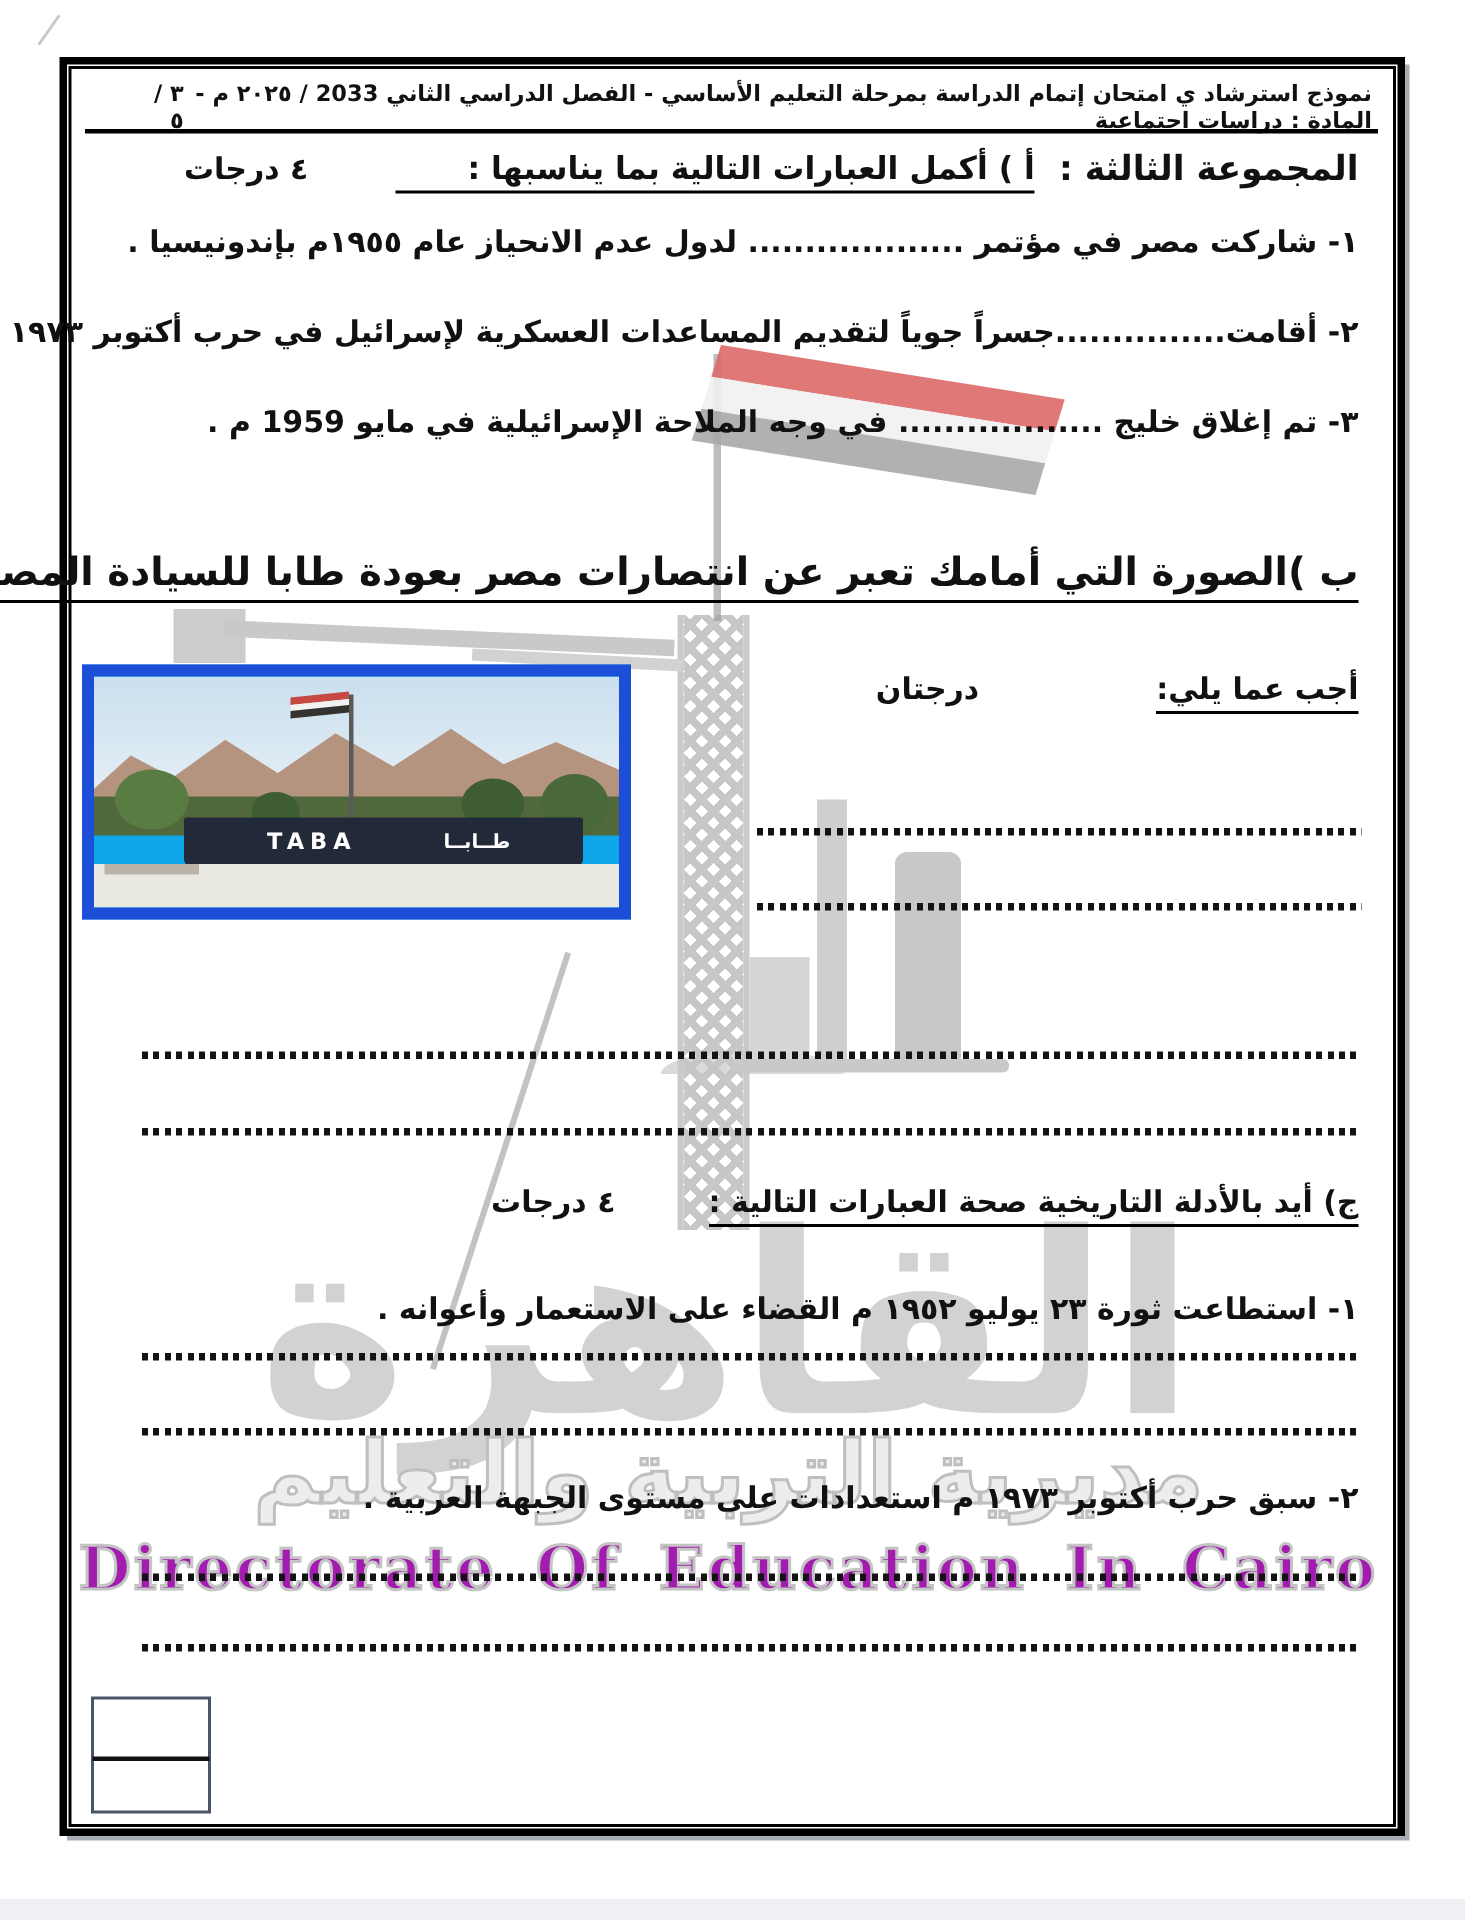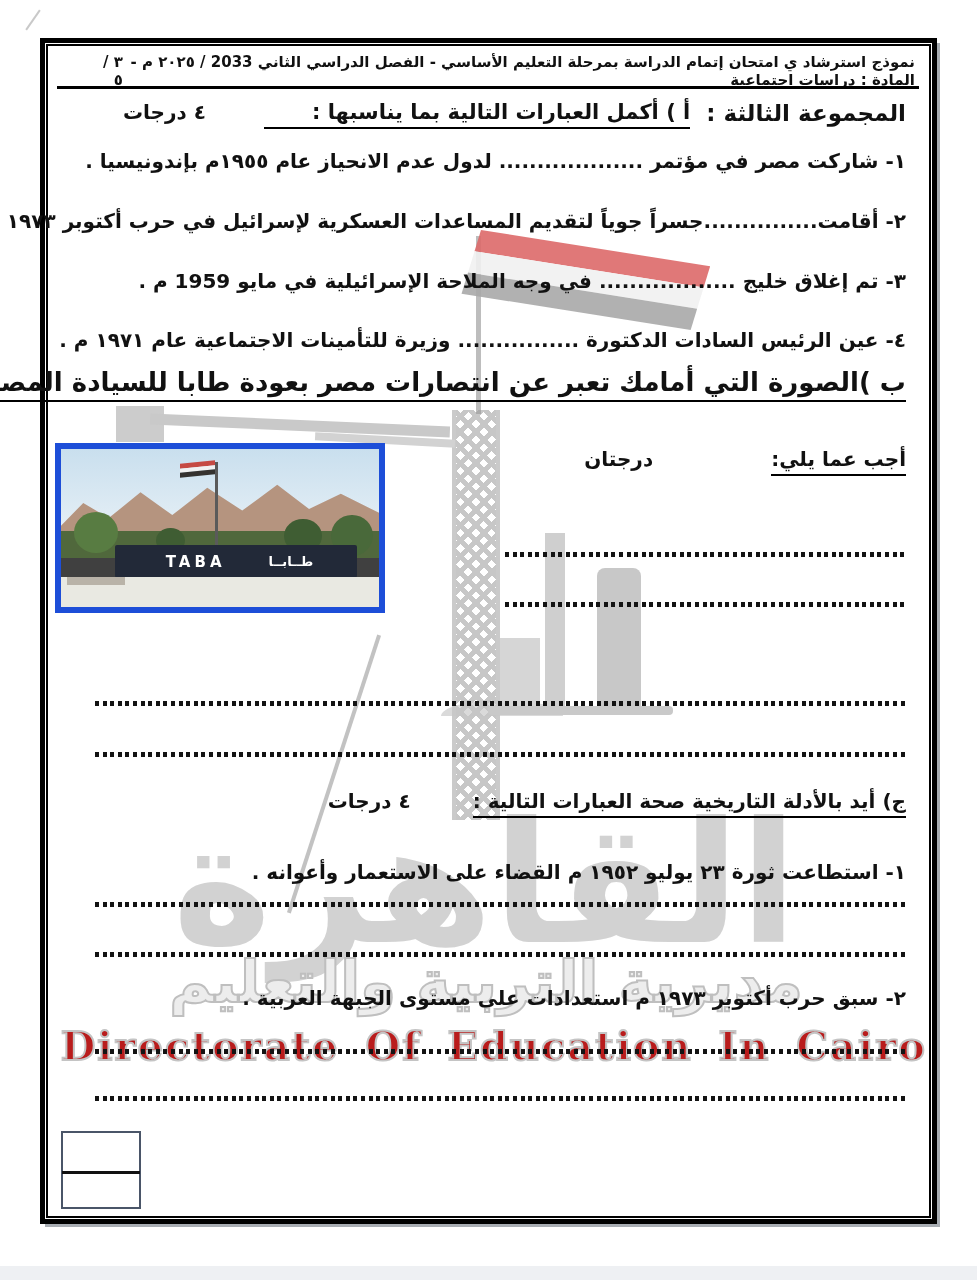--- a/index.html
+++ b/index.html
@@ -54,22 +54,22 @@
   .cdot2 { top:952px; left:95px; width:813px; }
   .cdot3 { top:1049px; left:95px; width:813px; }
   .cdot4 { top:1096px; left:95px; width:813px; }
 
   
   .score-box { position:absolute; left:61px; top:1131px; width:80px; height:78px;
     border:2px solid #4a5568; background:#fff; z-index:2; }
   .score-box .divider { position:absolute; left:-1px; right:-1px; top:38px; height:3px; background:#111; }
 
   
-  .photo { position:absolute; left:55px; top:443px; width:330px; height:170px;
-    border:6px solid #1d4ed8; background:#404040; z-index:2; direction:ltr; overflow:hidden; }
+  .photo { position:absolute; left:55px; top:443px; width:366px; height:170px;
+    border:8px solid #1d4ed8; background:#0ea5e9; z-index:2; direction:ltr; overflow:hidden; }
   .photo .sky { position:absolute; inset:0 0 45% 0; background:linear-gradient(#c9dfee,#e7f0f6); }
   .photo .mtn { position:absolute; left:0; right:0; top:14%; height:48%; background:#b5947f;
     clip-path:polygon(0 72%,7% 42%,15% 62%,25% 28%,35% 58%,46% 22%,57% 52%,68% 18%,78% 50%,88% 30%,100% 55%,100% 100%,0 100%); }
   .photo .mtn2 { position:absolute; left:0; right:0; top:26%; height:38%; background:#c7a896; opacity:.7;
     clip-path:polygon(0 80%,10% 55%,22% 70%,34% 45%,50% 68%,64% 40%,80% 66%,92% 48%,100% 70%,100% 100%,0 100%); }
   .photo .green { position:absolute; left:0; right:0; top:52%; height:17%; background:#50683c; }
   .photo .tree { position:absolute; border-radius:50%; background:#3f5d33; }
   .photo .t1 { left:4%;  top:40%; width:14%; height:26%; background:#587c42;}
   .photo .t2 { left:70%; top:44%; width:12%; height:22%; }
   .photo .t3 { left:85%; top:42%; width:13%; height:26%; background:#49693a;}
@@ -105,23 +105,23 @@
   .wm-diag  { left:332px; top:628px; width:4px; height:292px; background:#c2c2c2; transform:rotate(18deg); }
   .wm-bldg1 { left:545px; top:533px; width:20px; height:178px; background:#cfcfcf; }
   .wm-bldg2 { left:597px; top:568px; width:44px; height:143px; background:#c8c8c8; border-radius:8px 8px 0 0; }
   .wm-bldg3 { left:500px; top:638px; width:40px; height:72px; background:#d6d6d6; }
   .wm-bldg-base { left:488px; top:706px; width:185px; height:9px; background:#c9c9c9; border-radius:4px; }
   .wm-cairo { left:80px; top:792px; width:810px; text-align:center;
     font-size:168px; line-height:1.1; color:#c7c7c7; opacity:.8; white-space:nowrap; }
   .wm-arline { left:45px; top:948px; width:882px; text-align:center;
     font-size:58px; letter-spacing:7px; color:#ededed;
     -webkit-text-stroke:2px #bfbfbf; white-space:nowrap; }
-  .wm-enline { left:45px; top:1022px; width:882px; text-align:right;
+  .wm-enline { left:45px; top:1022px; width:882px; text-align:center;
     font-family:"DejaVu Serif", serif; font-size:40px; letter-spacing:2px; word-spacing:10px;
-    color:#b91c1c; -webkit-text-stroke:2px #c4c4c4; white-space:nowrap; }
+    color:#a21caf; -webkit-text-stroke:2px #c4c4c4; white-space:nowrap; }
 </style>
 </head>
 <body>
 
 <div class="page">
 
   <div class="wm wm-pole"></div>
   <div class="wm wm-flag">
     <i class="wf-red"></i>
       <i class="wf-wht"></i>
@@ -154,21 +154,20 @@
   <div class="hdr-rule"></div>
 
   <div class="row flexrow title-row">
     <span>المجموعة الثالثة :</span>
     <span class="u a-heading">أ ) أكمل العبارات التالية بما يناسبها :</span>
     <span class="a-marks">٤ درجات</span>
   </div>
   <div class="row qa1">١- شاركت مصر في مؤتمر ................... لدول عدم الانحياز عام ١٩٥٥م بإندونيسيا .</div>
   <div class="row qa2">٢- أقامت...............جسراً جوياً لتقديم المساعدات العسكرية لإسرائيل في حرب أكتوبر ١٩٧٣ م .</div>
   <div class="row qa3">٣- تم إغلاق خليج .................. في وجه الملاحة الإسرائيلية في مايو 1959 م .</div>
-  <div class="row qa4">٤- عين الرئيس السادات الدكتورة ................ وزيرة للتأمينات الاجتماعية عام ١٩٧١ م .</div>
 
   <div class="row b-head">
     <span class="u">ب )الصورة التي أمامك تعبر عن انتصارات مصر بعودة طابا للسيادة المصرية ،فى ضوء ذلك</span>
   </div>
 
   <div class="photo">
     <div class="sky"></div>
     <div class="mtn2"></div>
     <div class="mtn"></div>
     <div class="green"></div>

